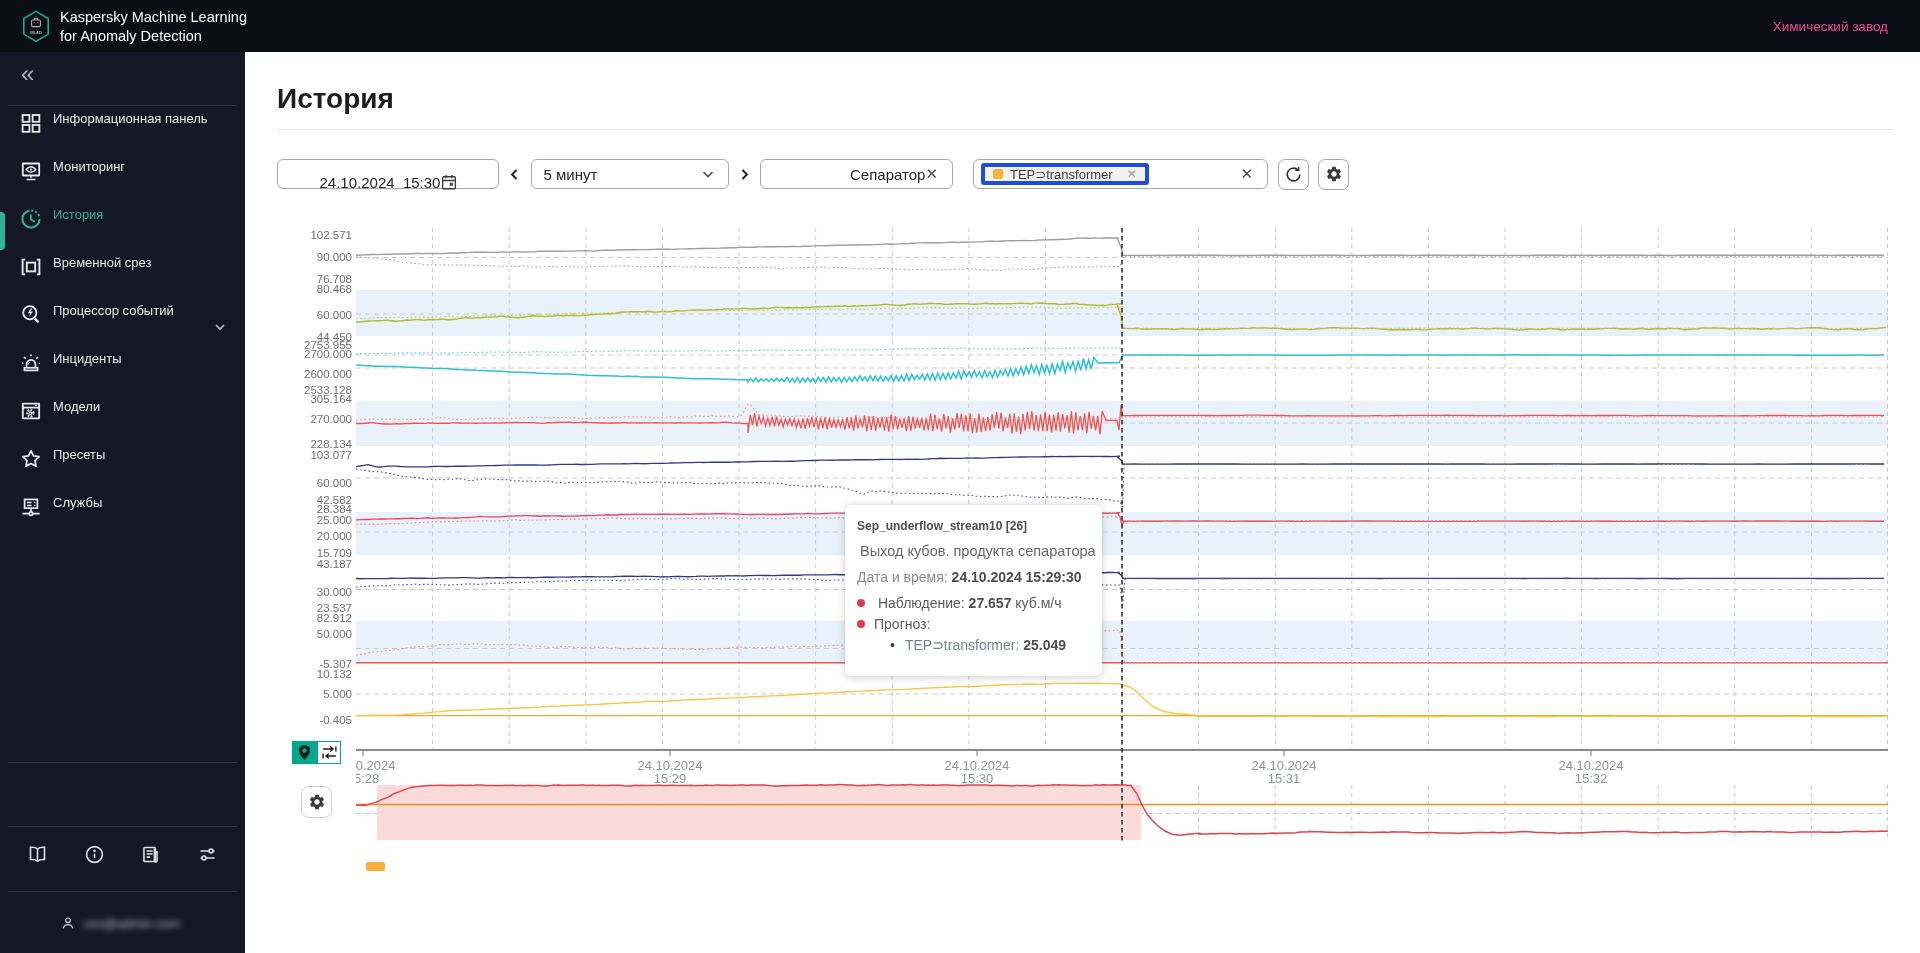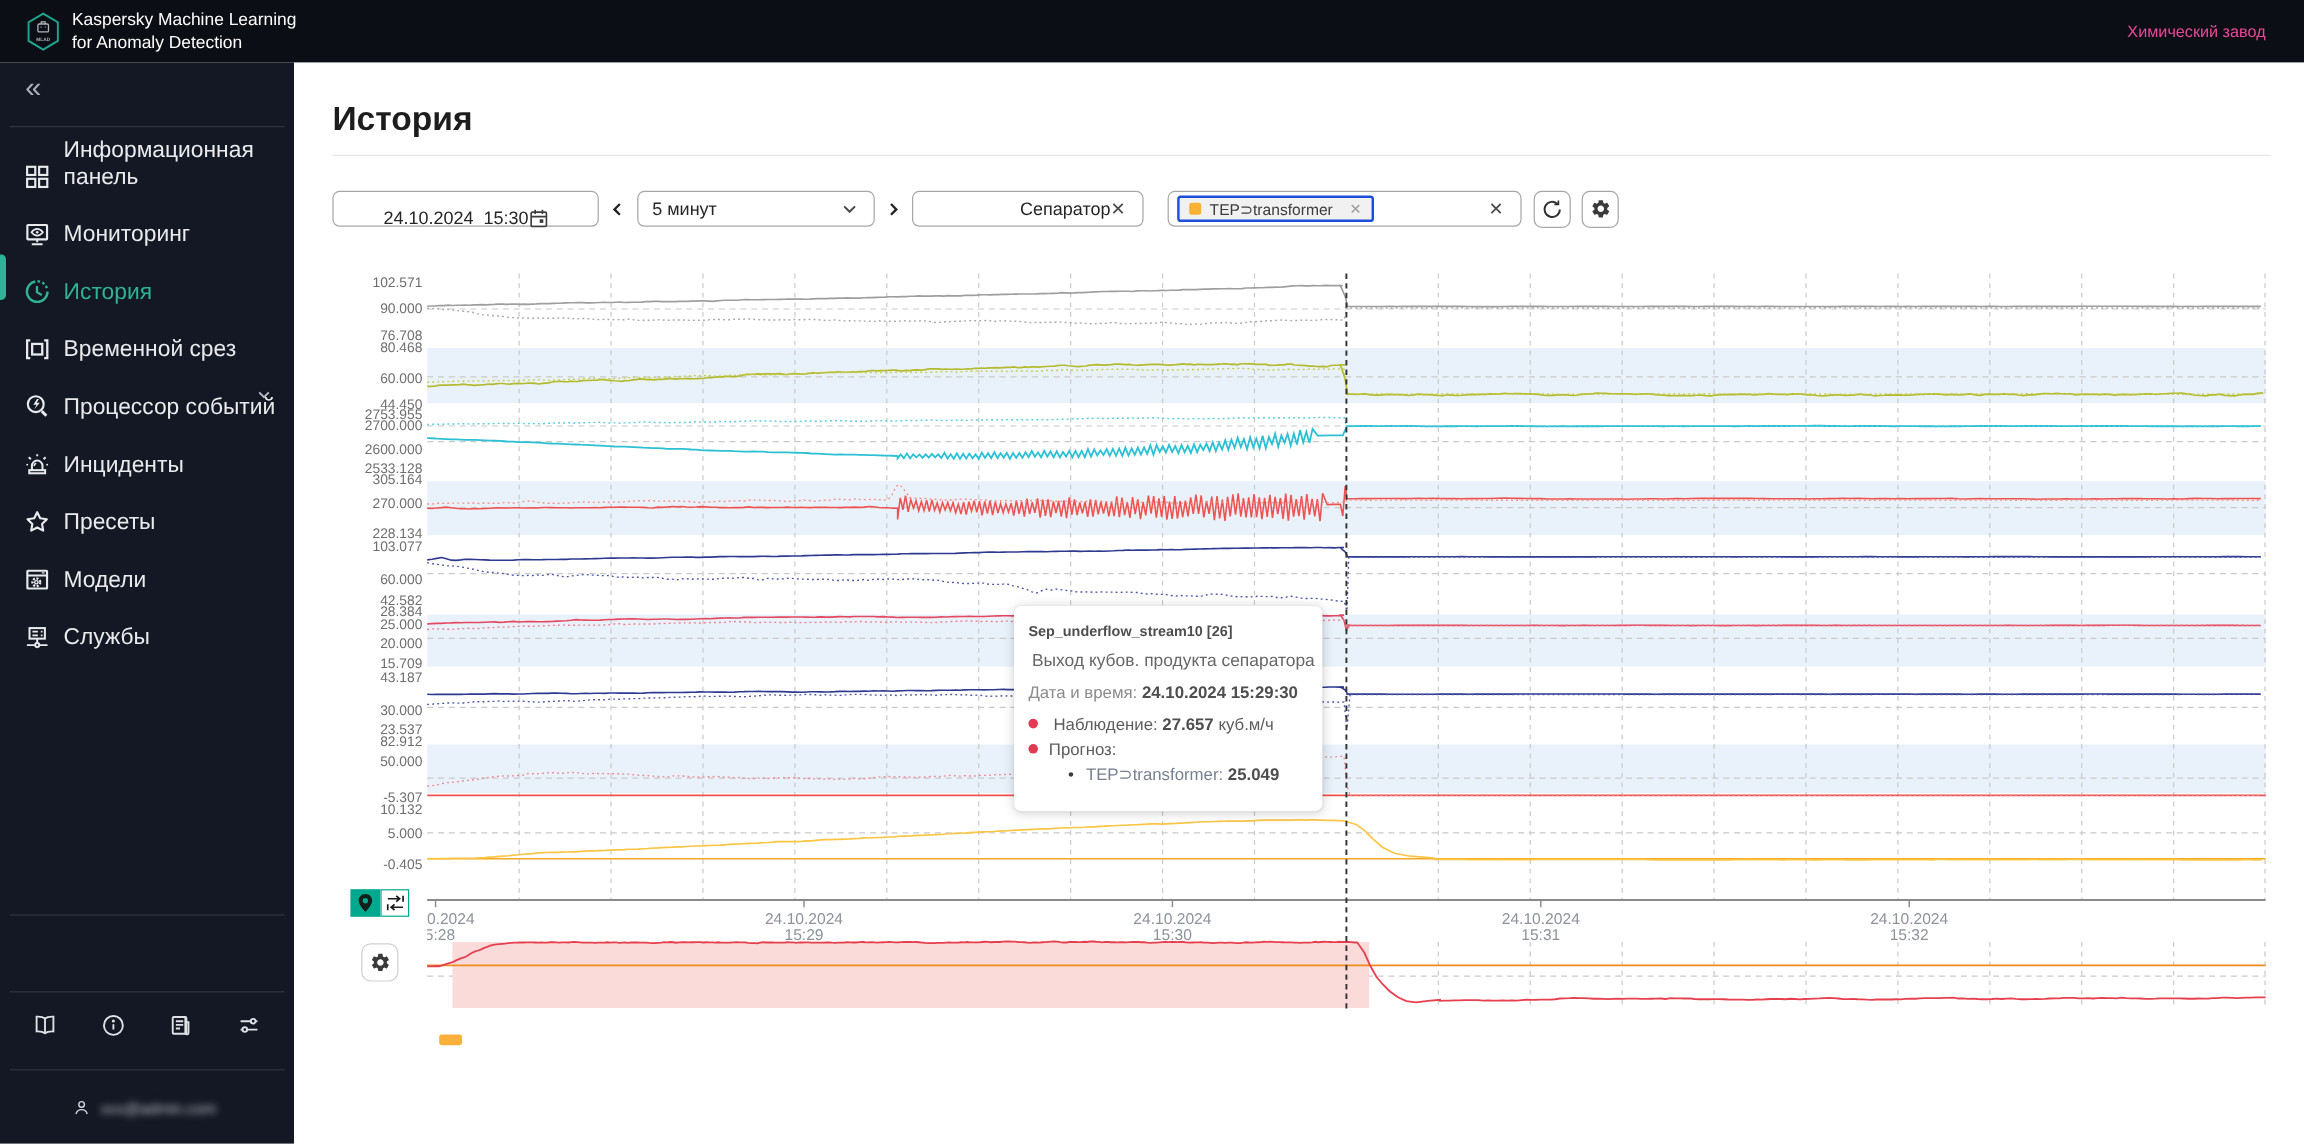--- a/index.html
+++ b/index.html
@@ -6,37 +6,37 @@
 html,body{width:1920px;height:953px;overflow:hidden;background:#fff;
  font-family:"Liberation Sans",sans-serif;-webkit-font-smoothing:antialiased}
 .topbar{position:absolute;left:0;top:0;width:1920px;height:52px;background:#0b0e15;z-index:30}
 .logo-wrap{position:absolute;left:21px;top:10px;display:flex}
 .brand{position:absolute;left:60px;top:8px;color:#fff;font-size:14.5px;line-height:19px}
 .plant{position:absolute;right:32px;top:19px;color:#ec4899;font-size:13.5px}
 .sidebar{position:absolute;left:0;top:52px;width:245px;height:901px;background:#141824;z-index:25}
 .collapse{position:absolute;left:21px;top:8px;color:#aab0ba;font-size:24px}
 .sep{position:absolute;left:8px;width:229px;height:0;border-top:1px solid #30343e}
 .menu{position:absolute;left:0;top:59px;width:245px}
-.mi{position:relative;height:48px;display:flex;align-items:flex-end;color:#e9eaec;font-size:19px}
+.mi{position:relative;height:48px;display:flex;align-items:flex-start;color:#e9eaec;font-size:13px}
 .mi .ic{width:24px;height:24px;margin-left:19px;margin-right:10px;flex:none}
 .mi.active{color:#2fb295}
 .abar{position:absolute;left:0;top:5px;width:5px;height:38px;background:#2fb295;border-radius:0 4px 4px 0}
 .chev{position:absolute;right:18px;top:17px}
 .lang{position:absolute;left:0;top:726px;width:245px;height:32px;display:flex;align-items:center;justify-content:center;color:#e9eaec;font-size:14px}
 .brow{position:absolute;left:0;top:792px;width:245px;height:30px;display:flex;justify-content:space-between;padding:0 27px}
 .user{position:absolute;left:60px;top:863px;display:flex;align-items:center;color:#cfd2d8;font-size:13px}
 .user .blur{filter:blur(3px);margin-left:8px;color:#b9bdc5}
 .main{position:absolute;left:245px;top:52px;width:1675px;height:901px;background:#fff}
 h1{position:absolute;left:32px;top:31px;font-size:28px;font-weight:700;color:#1d1d1d}
 .hr1{position:absolute;left:32px;top:77px;width:1615px;border-top:1px solid #e4e4e4}
 .tbar{position:absolute;left:32px;top:107px;height:30px;display:flex;align-items:center}
 .box{height:30px;border:1px solid #a6a6a6;border-radius:6px;display:flex;align-items:center;background:#fff;color:#262626;font-size:15px}
 .navarrow{width:31.5px;display:flex;align-items:center;justify-content:center}
 .xmark{color:#4b4b4b;font-size:15px}
-.chip{height:22px;background:#f1f1f1;border:2px solid #1d4ed8;border-radius:3px;display:flex;align-items:center;padding:0 8px;font-size:13px;color:#3c3c3c}
+.chip{height:22px;background:#f1f1f1;border:4px solid #1d4ed8;border-radius:3px;display:flex;align-items:center;padding:0 8px;font-size:13px;color:#3c3c3c}
 .sq{width:10px;height:10px;background:#f9b233;border-radius:2px;margin-right:7px}
 .iconbtn{width:31px;height:31px;border:1px solid #a6a6a6;border-radius:7px;display:flex;align-items:center;justify-content:center;background:#fff}
 .tooltip{position:absolute;left:845px;top:505px;width:257px;height:171px;white-space:nowrap;background:#fff;border-radius:6px;
  box-shadow:0 1px 10px rgba(0,0,0,0.18),0 0 2px rgba(0,0,0,0.08);z-index:20;padding:14px 14px 0 12px;font-size:14px;color:#5c5c5c}
 .tooltip .t1{font-weight:700;color:#4e4e4e;font-size:12px;margin-bottom:10px}
 .tooltip .t2{color:#666;margin-left:3px;margin-bottom:10px;font-size:14.5px}
 .tooltip .t3{color:#8b8b8b;margin-bottom:10px}
 .tooltip b{color:#4e4e4e}
 .trow{display:flex;align-items:center;margin-bottom:5px}
 .dot{width:8px;height:8px;border-radius:50%;background:#e23a53;margin-right:9px;flex:none}
@@ -100,30 +100,30 @@
           </svg></span></div>
     <div class="mi"><span class="ic"><svg width="24" height="24" viewBox="0 0 24 24" fill="none" stroke="#e9eaec" stroke-width="1.7">
             <path d="M7.6 16.8v-3.6a4.4 4.4 0 0 1 8.8 0v3.6"></path>
             <rect x="5.4" y="16.8" width="13.2" height="2.6"></rect>
             <path d="M9.4 13.4a2.8 2.8 0 0 1 1.8-2.4" stroke-width="1.3"></path>
             <path d="M5 6l1.7 1.7M19 6l-1.7 1.7M12 3.6v1.7" stroke-width="1.6"></path>
             <circle cx="3.7" cy="12.2" r="0.8" fill="#e9eaec" stroke="none"></circle>
             <circle cx="20.3" cy="12.2" r="0.8" fill="#e9eaec" stroke="none"></circle>
           </svg></span>Инциденты</div>
     <div class="mi"><span class="ic"><svg width="24" height="24" viewBox="0 0 24 24" fill="none" stroke="#e9eaec" stroke-width="1.8">
-            <path d="M12 3.8l2.5 5.06 5.58.81-4.04 3.94.95 5.56L12 16.55l-4.99 2.62.95-5.56L3.92 9.67l5.58-.81z" stroke-linejoin="round"></path>
-          </svg></span>Пресеты</div>
-    <div class="mi"><span class="ic"><svg width="24" height="24" viewBox="0 0 24 24" fill="none" stroke="#e9eaec" stroke-width="1.8">
             <rect x="3.8" y="4.6" width="16.4" height="14.8" rx="0.5"></rect>
             <path d="M3.8 8.6h16.4"></path>
             <rect x="15.8" y="5.9" width="2.4" height="1" fill="#e9eaec" stroke="none"></rect>
             <circle cx="11.3" cy="14.2" r="3.2" stroke-width="2" stroke-dasharray="1.7 1.25"></circle>
             <circle cx="11.3" cy="14.2" r="1.9" fill="#e9eaec" stroke="none"></circle>
             <circle cx="11.3" cy="14.2" r="0.8" fill="#141824" stroke="none"></circle>
           </svg></span>Модели</div>
+    <div class="mi"><span class="ic"><svg width="24" height="24" viewBox="0 0 24 24" fill="none" stroke="#e9eaec" stroke-width="1.8">
+            <path d="M12 3.8l2.5 5.06 5.58.81-4.04 3.94.95 5.56L12 16.55l-4.99 2.62.95-5.56L3.92 9.67l5.58-.81z" stroke-linejoin="round"></path>
+          </svg></span>Пресеты</div>
     <div class="mi"><span class="ic"><svg width="24" height="24" viewBox="0 0 24 24" fill="none" stroke="#e9eaec" stroke-width="1.7">
             <rect x="5.6" y="4.4" width="12.8" height="8.8"></rect>
             <path d="M8 7.4h4.6M8 10.4h4.6M15 7.4h1.4M15 10.4h1.4" stroke-width="1.5"></path>
             <path d="M12 13.2v3.6M3.4 18.6h7M13.6 18.6h7" stroke-width="1.6"></path>
             <circle cx="12" cy="18.6" r="1.7"></circle>
           </svg></span>Службы</div>
   </div>
   <div class="sep" style="top:710px"></div>
   <div class="sep" style="top:774px"></div>
   <div class="brow">

